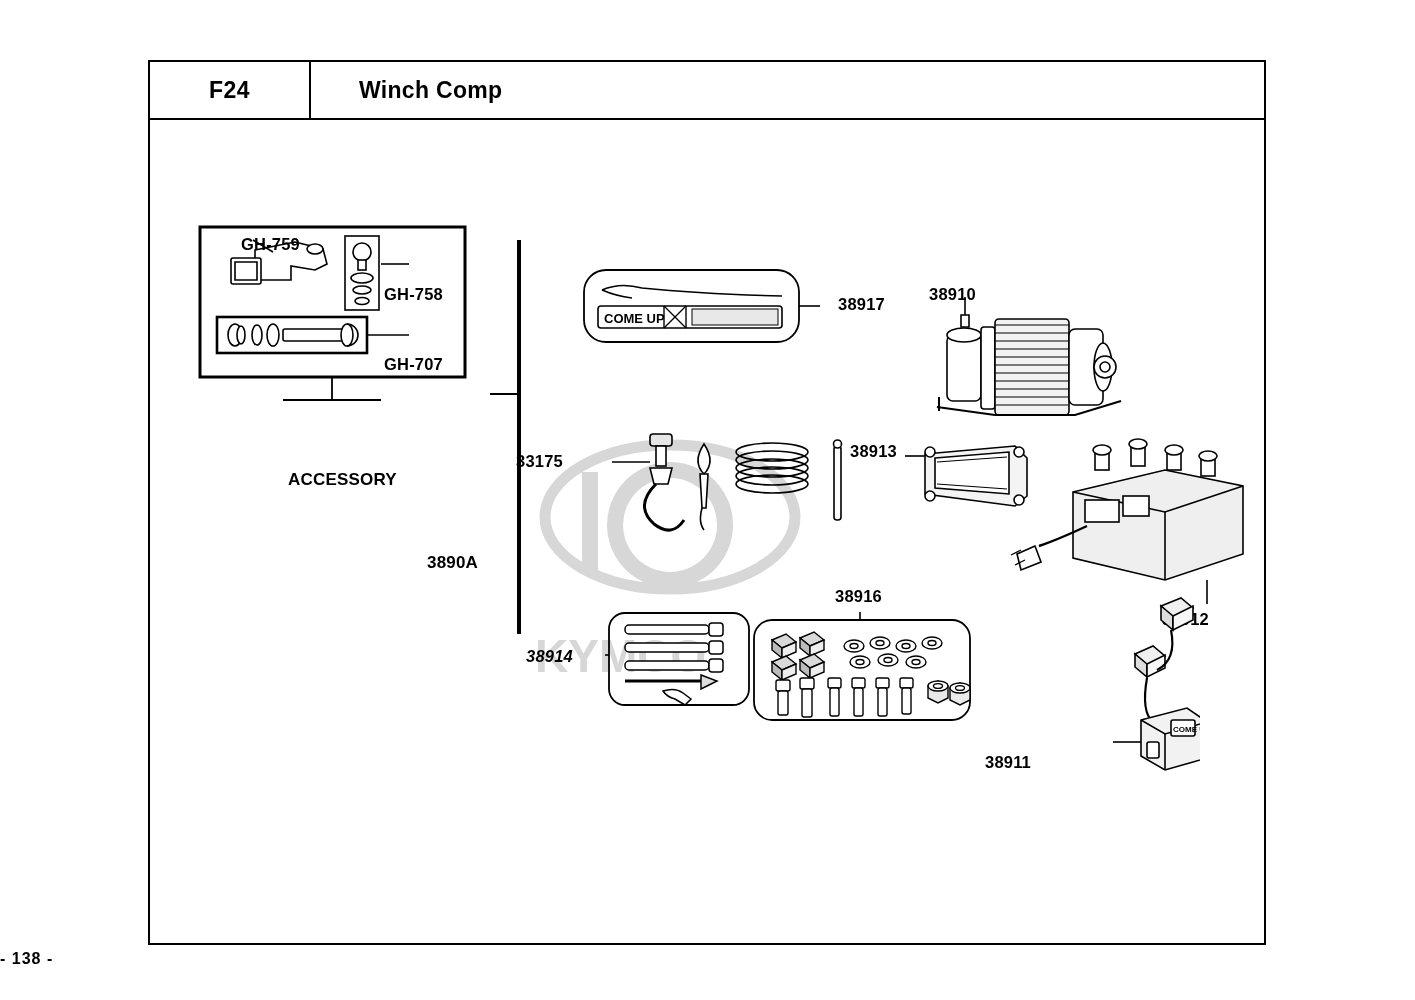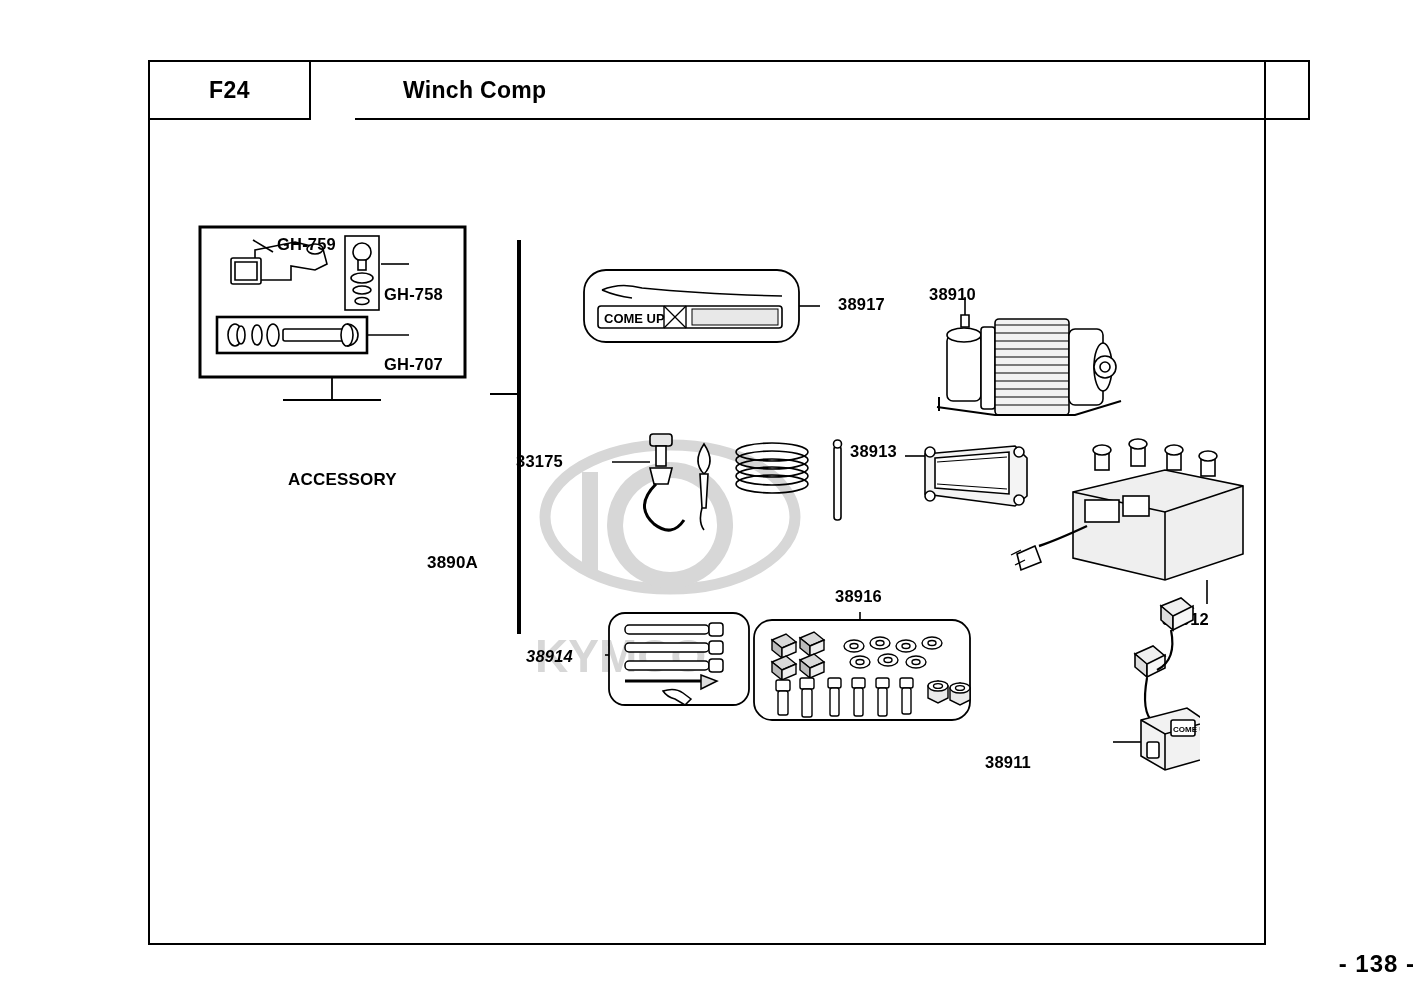--- a/index.html
+++ b/index.html
@@ -57,36 +57,35 @@
     left: 311px;
     top: 60px;
     width: 955px;
     height: 60px;
     border-top: 2px solid #000;
     border-right: 2px solid #000;
     border-bottom: 2px solid #000;
     box-sizing: border-box;
     display: flex;
     align-items: center;
-    margin-left: 44px;
   }
   .title-bar span {
     font-size: 23px;
     font-weight: bold;
     margin-left: 48px;
     letter-spacing: 0.3px;
   }
 
   .page-number {
     position: absolute;
     left: 0;
     top: 950px;
     width: 1415px;
-    text-align: right;
-    font-size: 24px;
+    text-align: left;
+    font-size: 16px;
     font-weight: bold;
     letter-spacing: 1px;
   }
 
   
   #canvas {
     position: absolute;
     left: 150px;
     top: 122px;
     width: 1114px;
@@ -179,21 +178,21 @@
         <rect x="88" y="107" width="62" height="12" rx="2"></rect>
         <ellipse cx="152" cy="113" rx="6" ry="11"></ellipse>
         <path d="M152 102 a11 11 0 0 1 0 22" fill="none"></path>
       </g>
       <line x1="172" y1="113" x2="214" y2="113" stroke="#000" stroke-width="1.6"></line>
 
       <line x1="137" y1="155" x2="137" y2="178" stroke="#000" stroke-width="1.8"></line>
       <line x1="88" y1="178" x2="186" y2="178" stroke="#000" stroke-width="1.8"></line>
     </svg>
 
-    <div class="lbl" style="left:91px; top:113px;margin-left:36px;">GH-759</div>
+    <div class="lbl" style="left:91px; top:113px;">GH-759</div>
     <div class="lbl" style="left:234px; top:163px;">GH-758</div>
     <div class="lbl" style="left:234px; top:233px;">GH-707</div>
     <div class="lbl big" style="left:138px; top:300px;">ACCESSORY</div>
 
     <div class="lbl big" style="left:277px; top:383px;">3890A</div>
 
     <svg style="position:absolute;left:430px;top:140px;width:240px;height:100px;" viewBox="0 0 240 100">
       <rect x="4" y="8" width="215" height="72" rx="22" fill="none" stroke="#000" stroke-width="1.8"></rect>
       <path d="M22 28 q18 -8 40 -2 q60 6 140 8" fill="none" stroke="#000" stroke-width="1.6"></path>
       <path d="M22 28 q14 6 30 8" fill="none" stroke="#000" stroke-width="1.4"></path>

